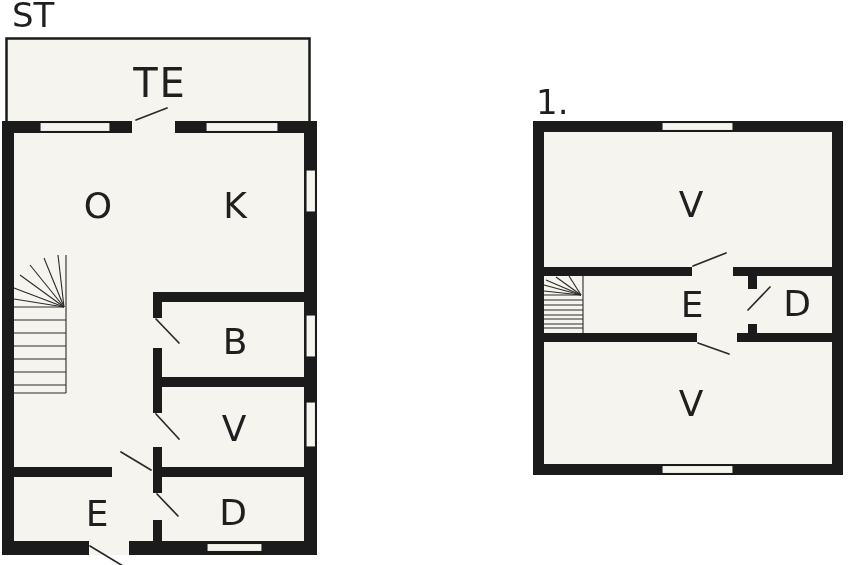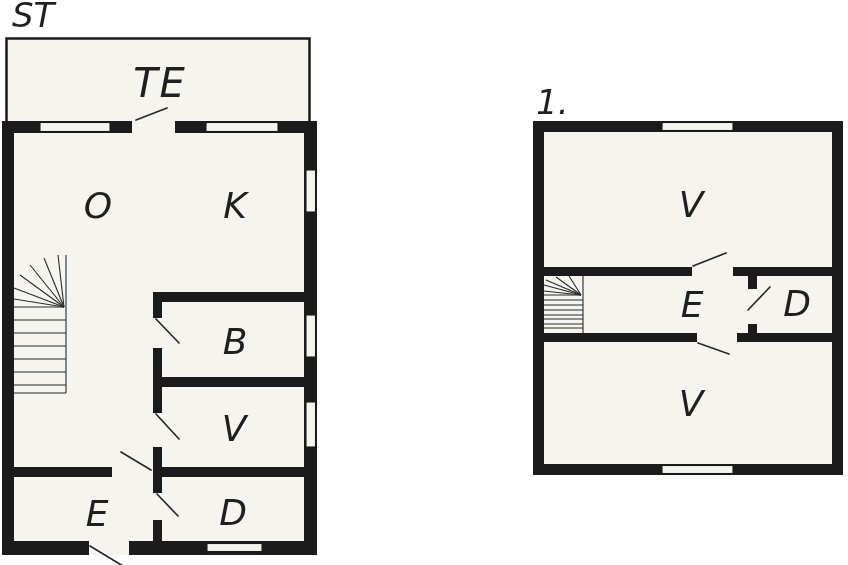--- a/index.html
+++ b/index.html
@@ -1,17 +1,17 @@
 <!DOCTYPE html>
 <html style="--page: #ffffff; --floor: #f5f4ef; --wall: #1b1b1b; --line: #2a2a2a; --label: #1f1f1f;"><head>
 <meta charset="utf-8">
 <style>
   html,body{margin:0;padding:0;}
   body{background:var(--page,#fff);font-family:"DejaVu Sans","Liberation Sans",sans-serif;}
-  .stage{position:relative;width:848px;height:565px;background:var(--page,#fff);overflow:hidden;font-style:italic;}
+  .stage{position:relative;width:848px;height:565px;background:var(--page,#fff);overflow:hidden;}
   svg{display:block;}
   .floor{fill:var(--floor,#f5f4ef);}
   .wall{fill:var(--wall,#1b1b1b);}
   .terrace{fill:var(--floor,#f5f4ef);stroke:var(--wall,#1b1b1b);stroke-width:2.5;}
   .win{fill:var(--floor,#f5f4ef);stroke:var(--wall,#1b1b1b);stroke-width:1.1;}
   .gap{fill:var(--floor,#f5f4ef);stroke:none;}
   .swing{stroke:var(--line,#2a2a2a);stroke-width:1.7;fill:none;stroke-linecap:round;}
   .stair{stroke:var(--line,#2a2a2a);stroke-width:1.1;fill:none;}
   .lbl{fill:var(--label,#1f1f1f);font-family:"DejaVu Sans","Liberation Sans",sans-serif;}
   .room{font-size:36px;}

